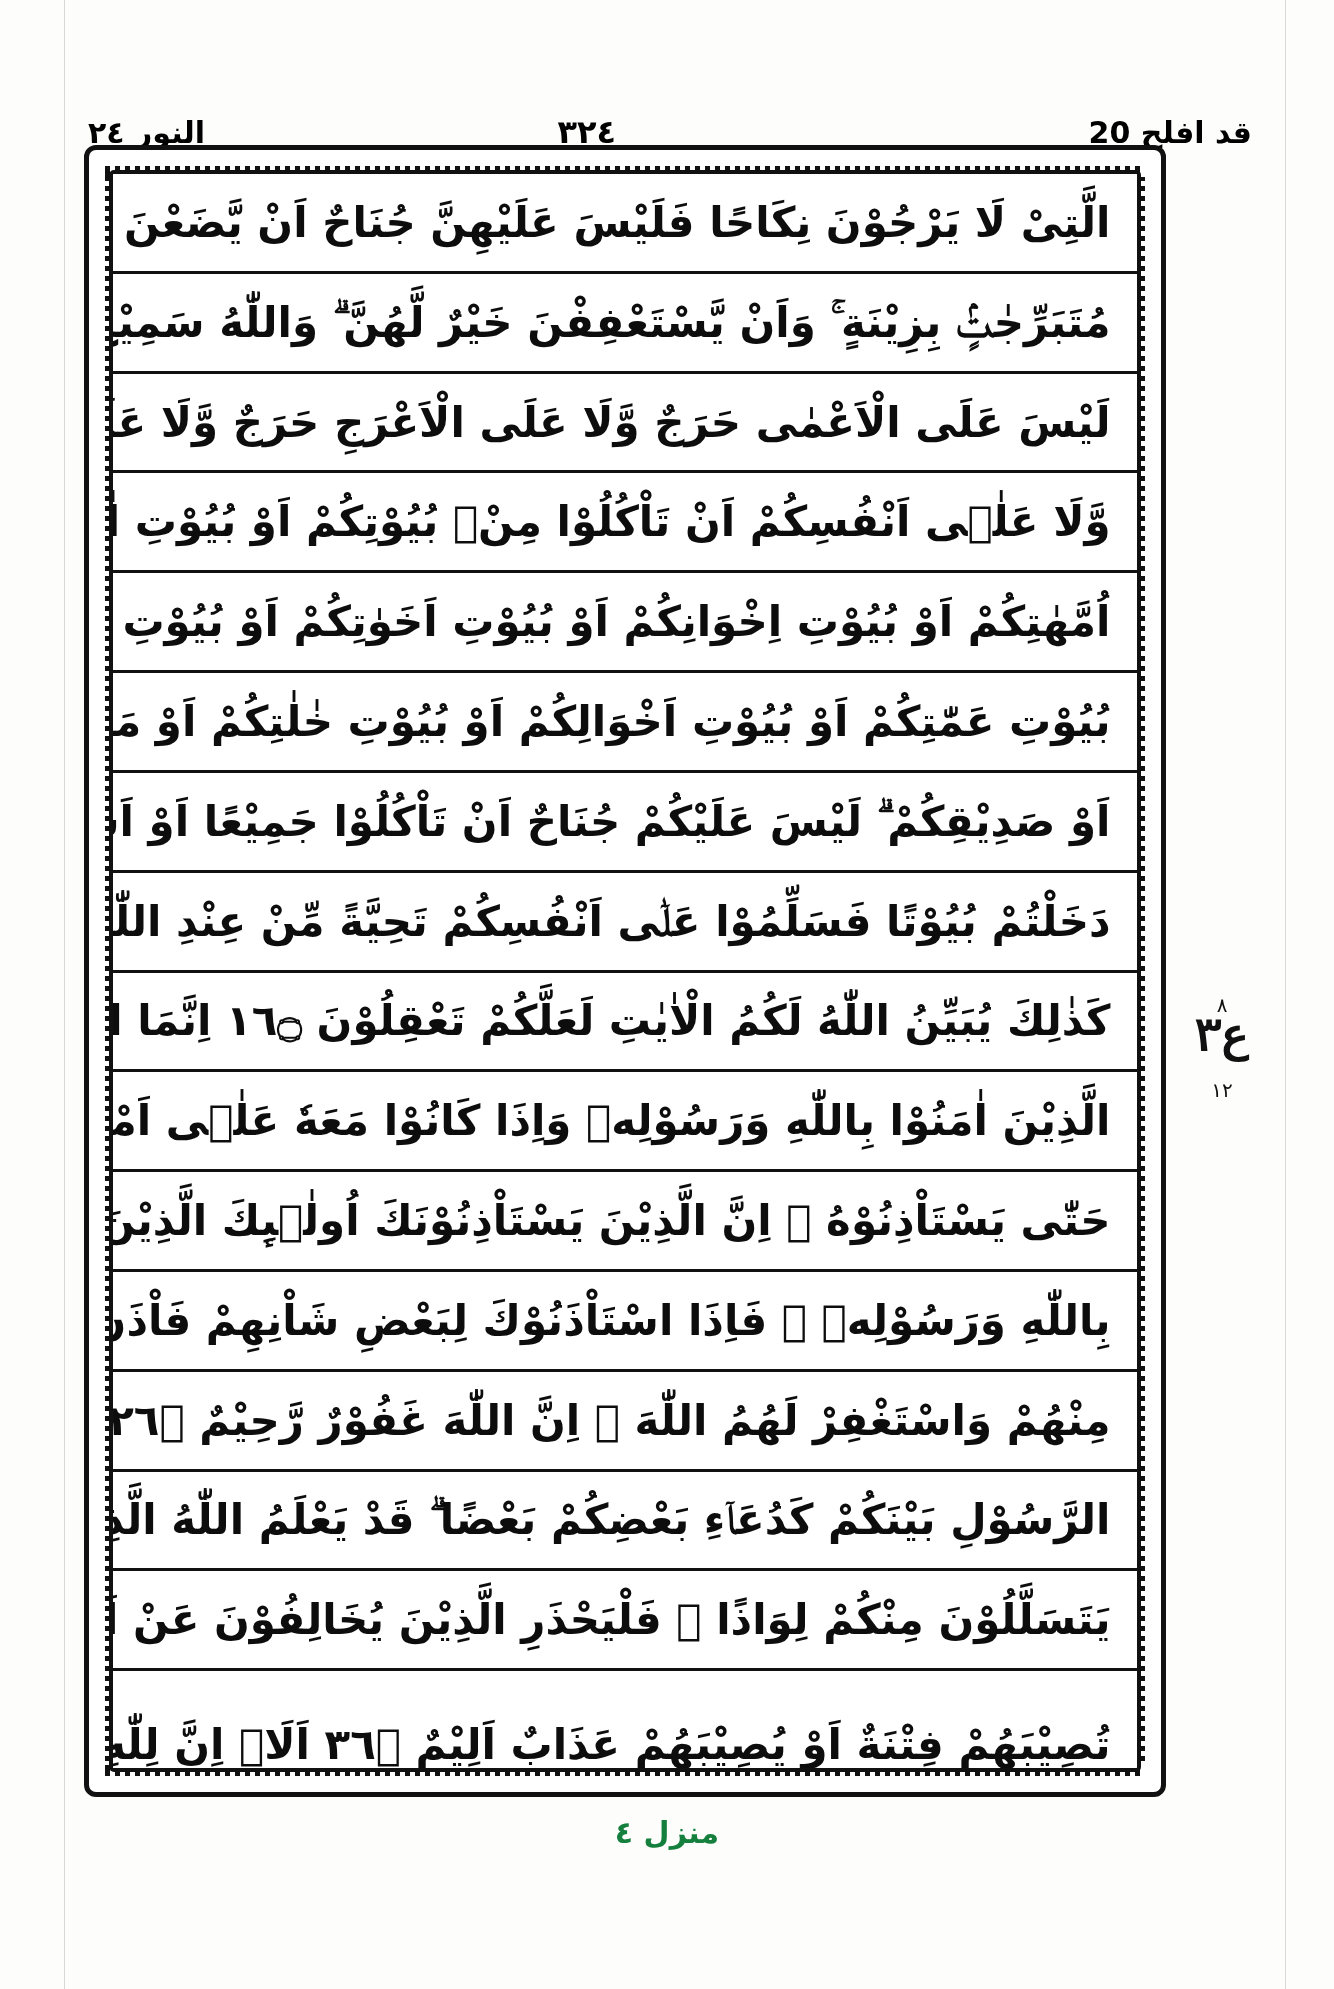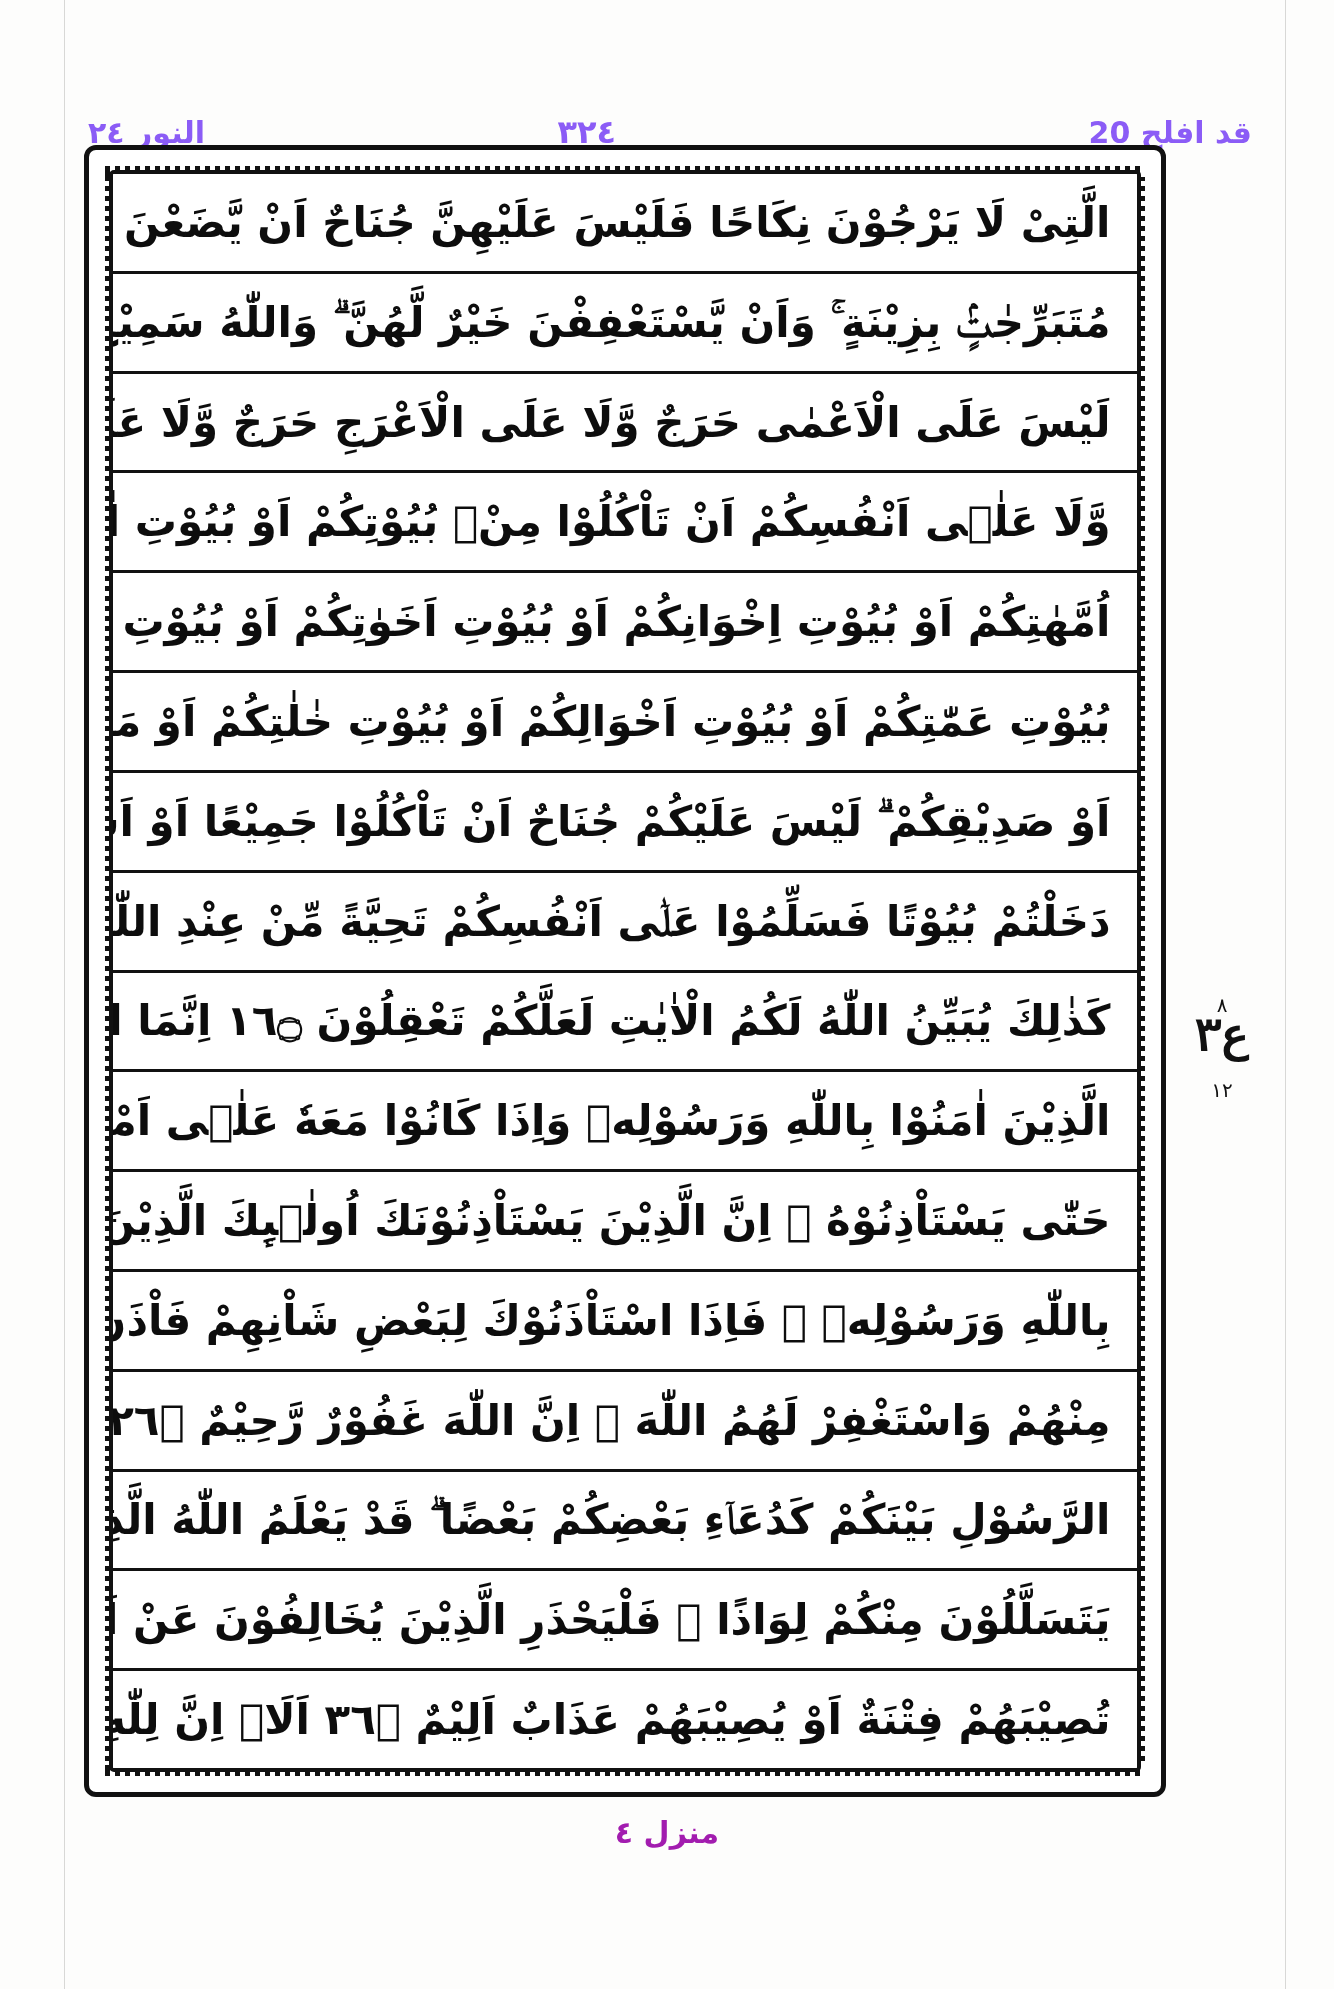--- a/index.html
+++ b/index.html
@@ -26,21 +26,21 @@
   .scan-edge.right{right:48px;}
 
   
   .header{
     position:absolute;left:70px;right:52px;top:100px;height:48px;
     display:flex;align-items:flex-end;justify-content:space-between;
     direction:rtl;
   }
   .hdr-item{
     font-family:"DejaVu Sans","Liberation Sans",sans-serif;
-    font-size:30px;line-height:1;color:#8b5cf6;
+    font-size:30px;line-height:1;color:#000000;
     letter-spacing:1px;
     white-space:nowrap;
     font-weight:600;
   }
   .hdr-right{padding-right:30px;}
   .hdr-center{font-size:32px;letter-spacing:4px;padding-right:120px;}
   .hdr-left{padding-left:18px;}
 
   
   .frame-outer{
@@ -82,21 +82,21 @@
     display:flex;flex-direction:column;
   }
   .qline{
     flex:1 1 0;
     position:relative;
     border-bottom:3px solid #111;
     display:flex;align-items:center;justify-content:center;
     overflow:hidden;
     background:#fff;
   }
-  .qline:last-child{border-bottom:none;}
+  .qline:last-child{border-bottom:none;align-items:flex-end;}
   .qline-text{
     direction:rtl;
     unicode-bidi:bidi-override;
     font-family:"DejaVu Sans","Liberation Sans",sans-serif;
     font-size:42px;
     line-height:1.12;
     color:#0d0d0d;
     white-space:nowrap;
     width:96%;
     text-align:justify;
@@ -122,21 +122,21 @@
   .ruku .r-bot{font-size:20px;display:block;margin-top:18px;}
 
   
   .footer{
     position:absolute;left:0;right:0;top:1815px;
     text-align:center;
     direction:rtl;
   }
   .footer span{
     font-family:"DejaVu Sans","Liberation Sans",sans-serif;
-    font-size:30px;color:#a21caf;font-weight:600;letter-spacing:1px;
+    font-size:30px;color:#15803d;font-weight:600;letter-spacing:1px;
   }
 </style>
 </head>
 <body>
 
 <div class="page">
 
   <div class="scan-edge left"></div>
   <div class="scan-edge right"></div>
 

